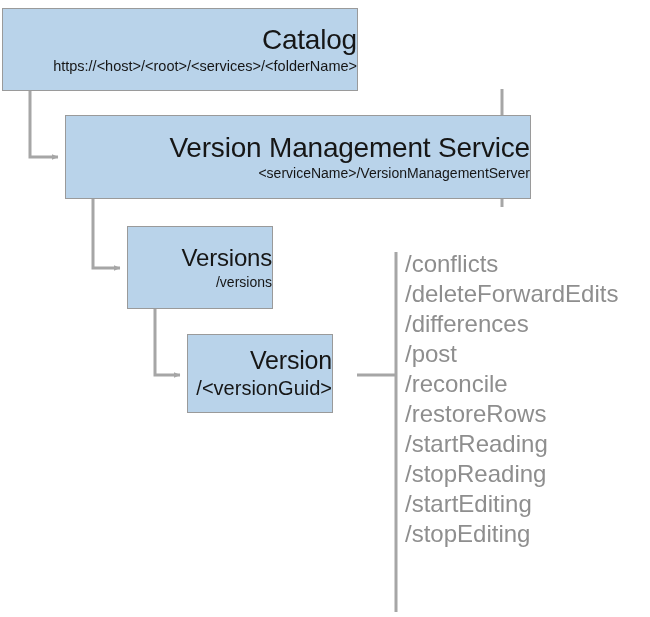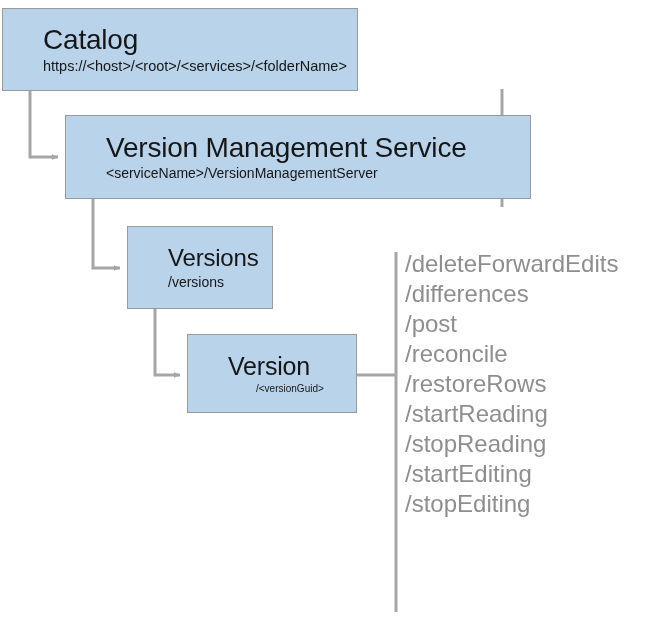--- a/index.html
+++ b/index.html
@@ -25,21 +25,21 @@
     height: 617px;
     pointer-events: none;
   }
   .node {
     position: absolute;
     box-sizing: border-box;
     background: #b9d3ea;
     border: 1px solid #9a9a9a;
     display: flex;
     flex-direction: column;
-    align-items: flex-start;
+    align-items: flex-end;
     justify-content: center;
     color: #161616;
     z-index: 2;
     padding-left: 40px;
   }
   .node-title {
     font-size: 27px;
     line-height: 1.06;
     letter-spacing: -0.2px;
     white-space: nowrap;
@@ -59,24 +59,24 @@
     left: 65px; top: 115px; width: 466px; height: 84px;
   }
   #node-vms .node-title { font-size: 28px; }
   #node-vms .node-path { font-size: 14px; }
   #node-versions {
     left: 127px; top: 226px; width: 146px; height: 83px;
   }
   #node-versions .node-title { font-size: 24px; }
   #node-versions .node-path { font-size: 14px; }
   #node-version {
-    left: 187px; top: 334px; width: 170px; height: 79px;
+    left: 187px; top: 334px; width: 146px; height: 79px;
   }
   #node-version .node-title { font-size: 25px; }
-  #node-version .node-path { font-size: 10px; margin-left: 28px; }
+  #node-version .node-path { font-size: 20px; margin-left: 28px; }
 
   .op-list {
     position: absolute;
     color: #8e8e8e;
     font-size: 24px;
     line-height: 30px;
     white-space: nowrap;
     z-index: 2;
   }
   #ops-vms {
@@ -129,20 +129,21 @@
     <div class="node-path">/versions</div>
   </div>
 
   <div class="node" id="node-version">
     <div class="node-title">Version</div>
     <div class="node-path">/&lt;versionGuid&gt;</div>
   </div>
 
 
   <div class="op-list" id="ops-version">
+      <span class="op-item">/conflicts</span>
       <span class="op-item">/deleteForwardEdits</span>
       <span class="op-item">/differences</span>
       <span class="op-item">/post</span>
       <span class="op-item">/reconcile</span>
       <span class="op-item">/restoreRows</span>
       <span class="op-item">/startReading</span>
       <span class="op-item">/stopReading</span>
       <span class="op-item">/startEditing</span>
       <span class="op-item">/stopEditing</span>
     </div>

